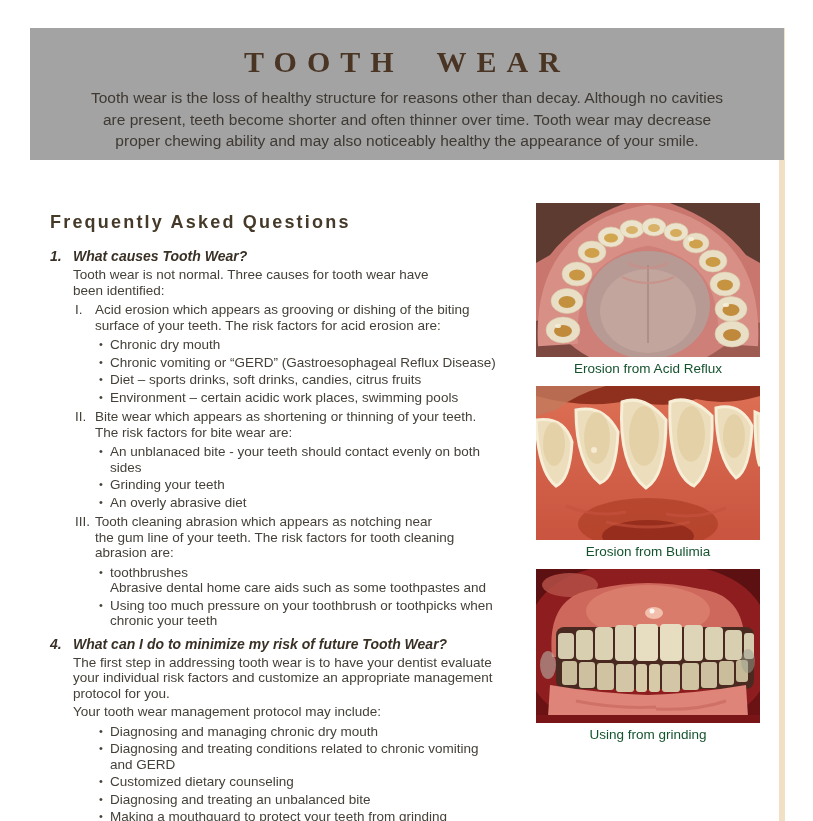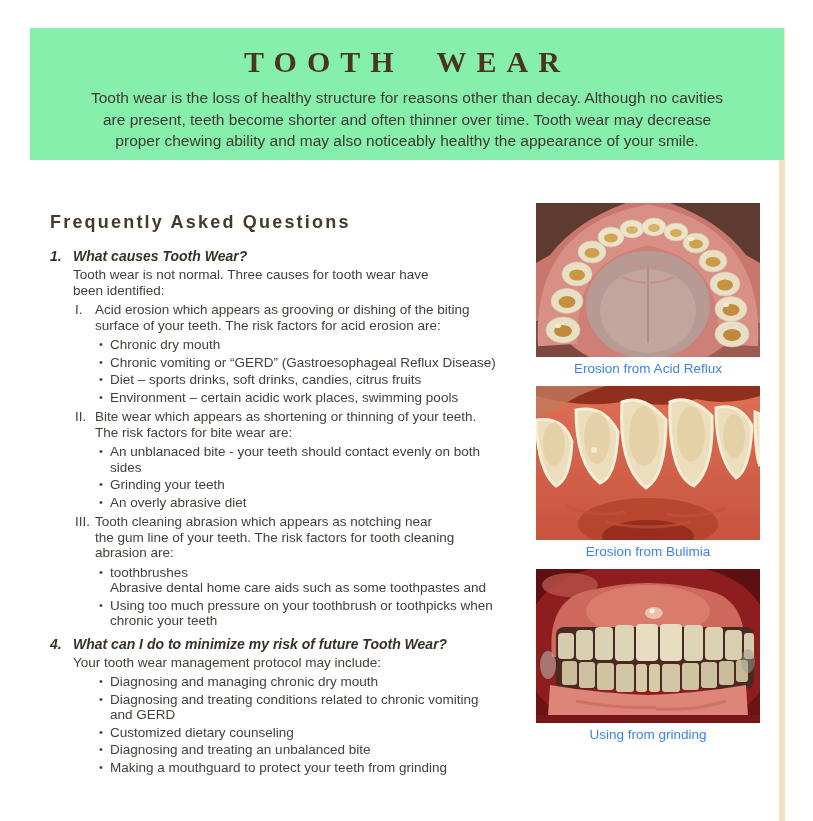--- a/index.html
+++ b/index.html
@@ -4,21 +4,21 @@
 <style>
   html,body { margin:0; padding:0; }
   body {
     width:813px; height:821px; position:relative; overflow:hidden;
     background:#ffffff; font-family:"Liberation Sans", sans-serif;
   }
   
   .right-strip { position:absolute; left:779px; top:28px; width:6px; height:793px; background:#f2e0c4; }
 
   
-  .banner { position:absolute; left:30px; top:28px; width:754px; height:132px; background:#86efac; text-align:center; }
+  .banner { position:absolute; left:30px; top:28px; width:754px; height:132px; background:#a3a3a3; text-align:center; }
   .title {
     margin:0; padding-top:17px; font-family:"Liberation Serif", serif;
     font-size:30px; font-weight:600; letter-spacing:10px; word-spacing:16px; color:#4a3524;
   }
   .intro { margin-top:8px; font-size:15.5px; color:#3e3933; }
   .intro .iline { line-height:21.5px; }
 
   
   .main { position:absolute; left:50px; top:212px; width:482px; font-size:13.5px; color:#45413a; }
   .faq-h { font-size:18px; line-height:21px; font-weight:bold; letter-spacing:2.2px; color:#453a29; margin:0 0 15px 0; }
@@ -31,21 +31,21 @@
   .cause .rn { width:20px; flex:none; line-height:15.5px; }
   ul.bul { list-style:none; margin:4px 0 4px 48px; padding:0; }
   ul.bul li { position:relative; padding-left:12px; margin-bottom:2px; }
   ul.bul li::before { content:"\2022"; position:absolute; left:1px; top:0; font-size:11px; line-height:15.5px; color:#45413a; }
   .p2 { margin:3px 0 3px 23px; }
 
   
   .figs { position:absolute; left:536px; top:203px; width:224px; }
   .fig { margin:0 0 9px 0; }
   .fig svg { display:block; width:224px; height:154px; }
-  .cap { margin-top:4px; font-size:13.5px; line-height:16px; color:#3b82f6; text-align:center; }
+  .cap { margin-top:4px; font-size:13.5px; line-height:16px; color:#14532d; text-align:center; }
 </style>
 </head>
 <body>
 
 <div class="right-strip"></div>
 
 <header class="banner">
   <h1 class="title">TOOTH WEAR</h1>
   <div class="intro">
     <div class="iline">Tooth wear is the loss of healthy structure for reasons other than decay. Although no cavities</div>
@@ -123,20 +123,25 @@
     </li>
     <li>
       <div class="line">Using too much pressure on your toothbrush or toothpicks when</div>
       <div class="line">chronic your teeth</div>
     </li>
   </ul>
 
   <div class="q q4">
     <span class="qn">4.</span>
     <span>What can I do to minimize my risk of future Tooth Wear?</span>
+  </div>
+  <div class="para">
+    <div class="line">The first step in addressing tooth wear is to have your dentist evaluate</div>
+    <div class="line">your individual risk factors and customize an appropriate management</div>
+    <div class="line">protocol for you.</div>
   </div>
   <div class="p2">
     <div class="line">Your tooth wear management protocol may include:</div>
   </div>
   <ul class="bul">
     <li>
         <div class="line">Diagnosing and managing chronic dry mouth</div>
       </li>
     <li>
       <div class="line">Diagnosing and treating conditions related to chronic vomiting</div>

